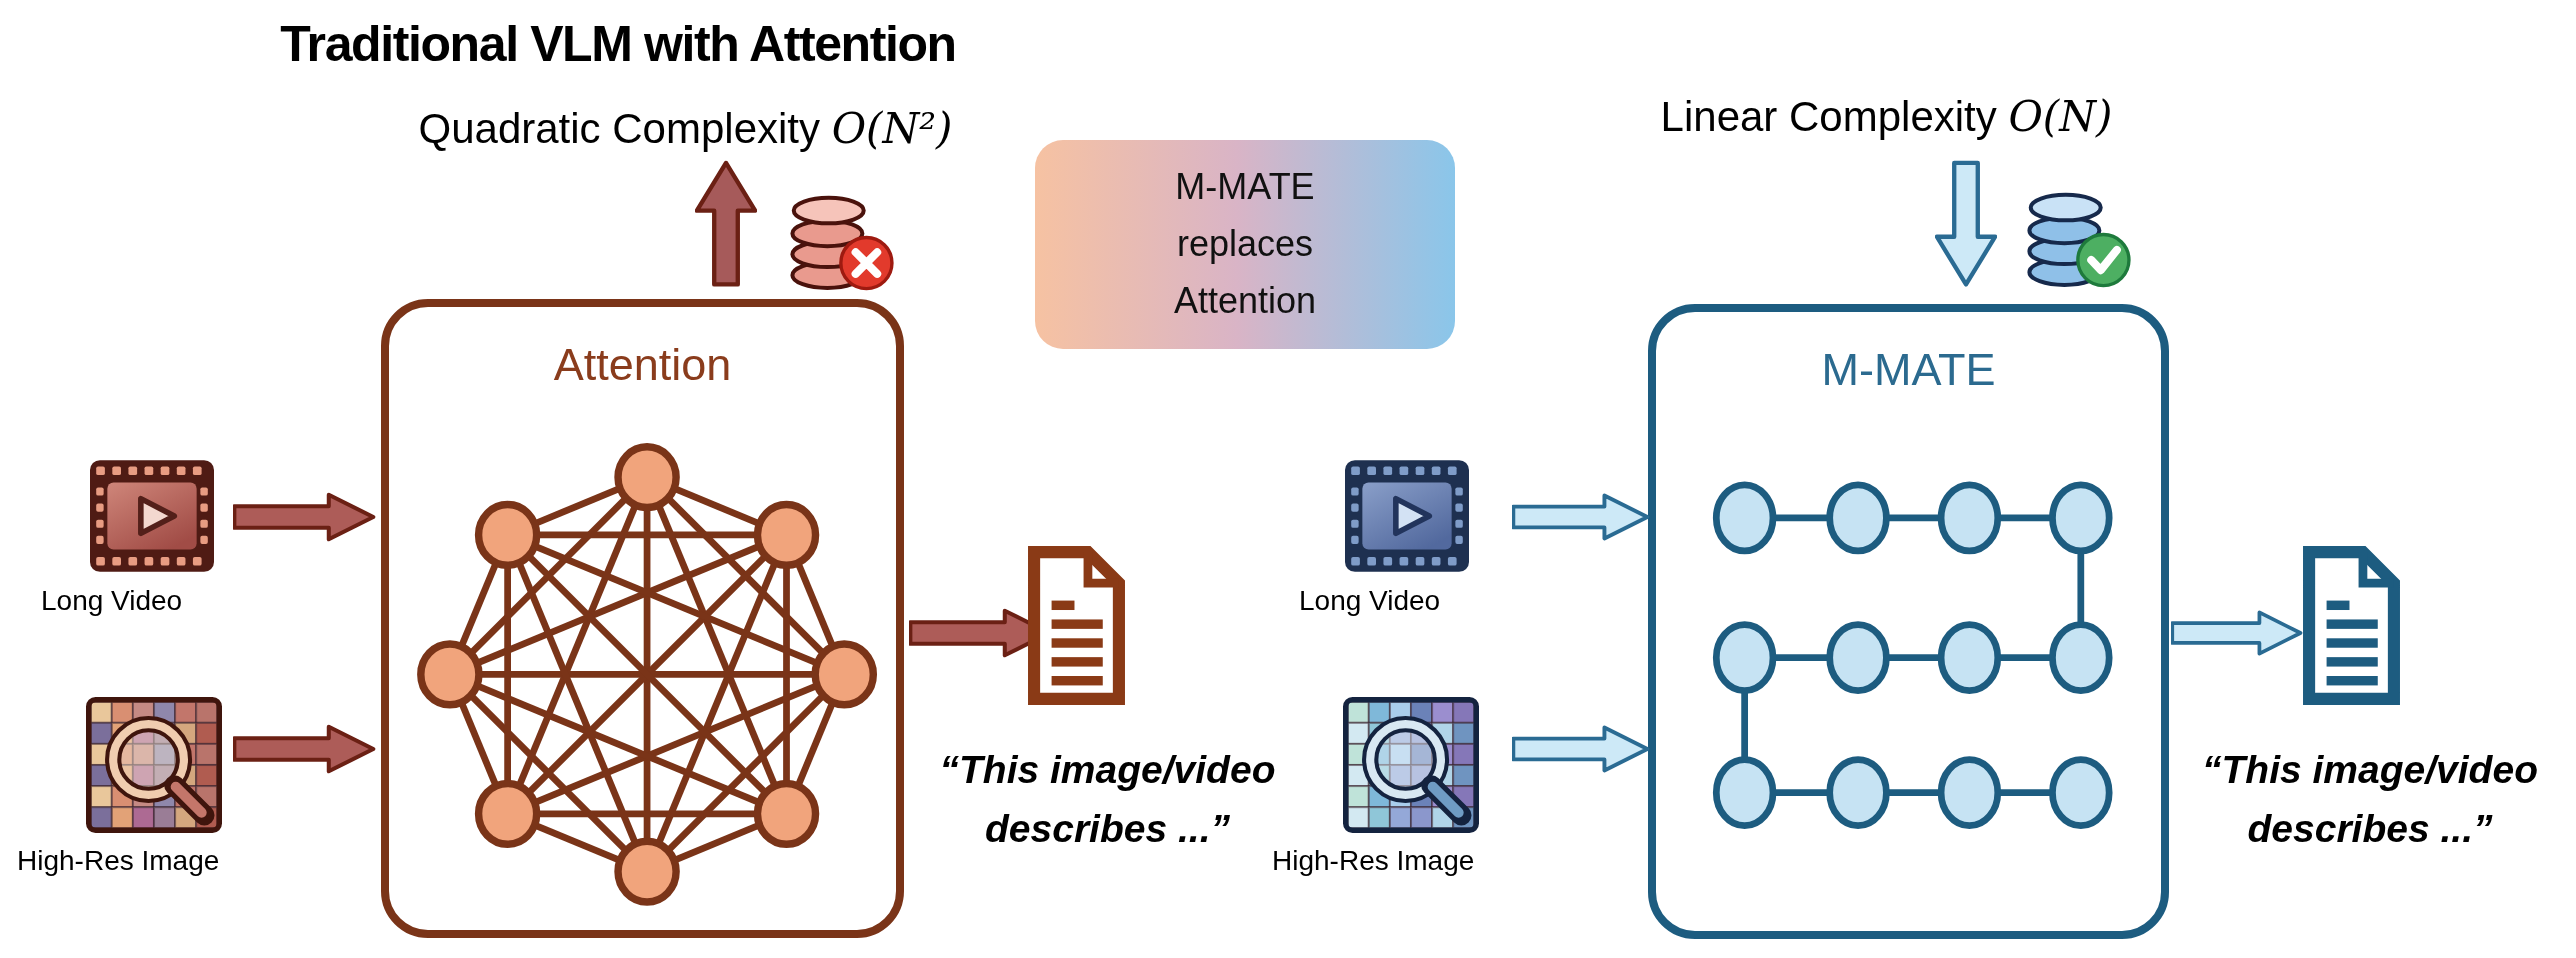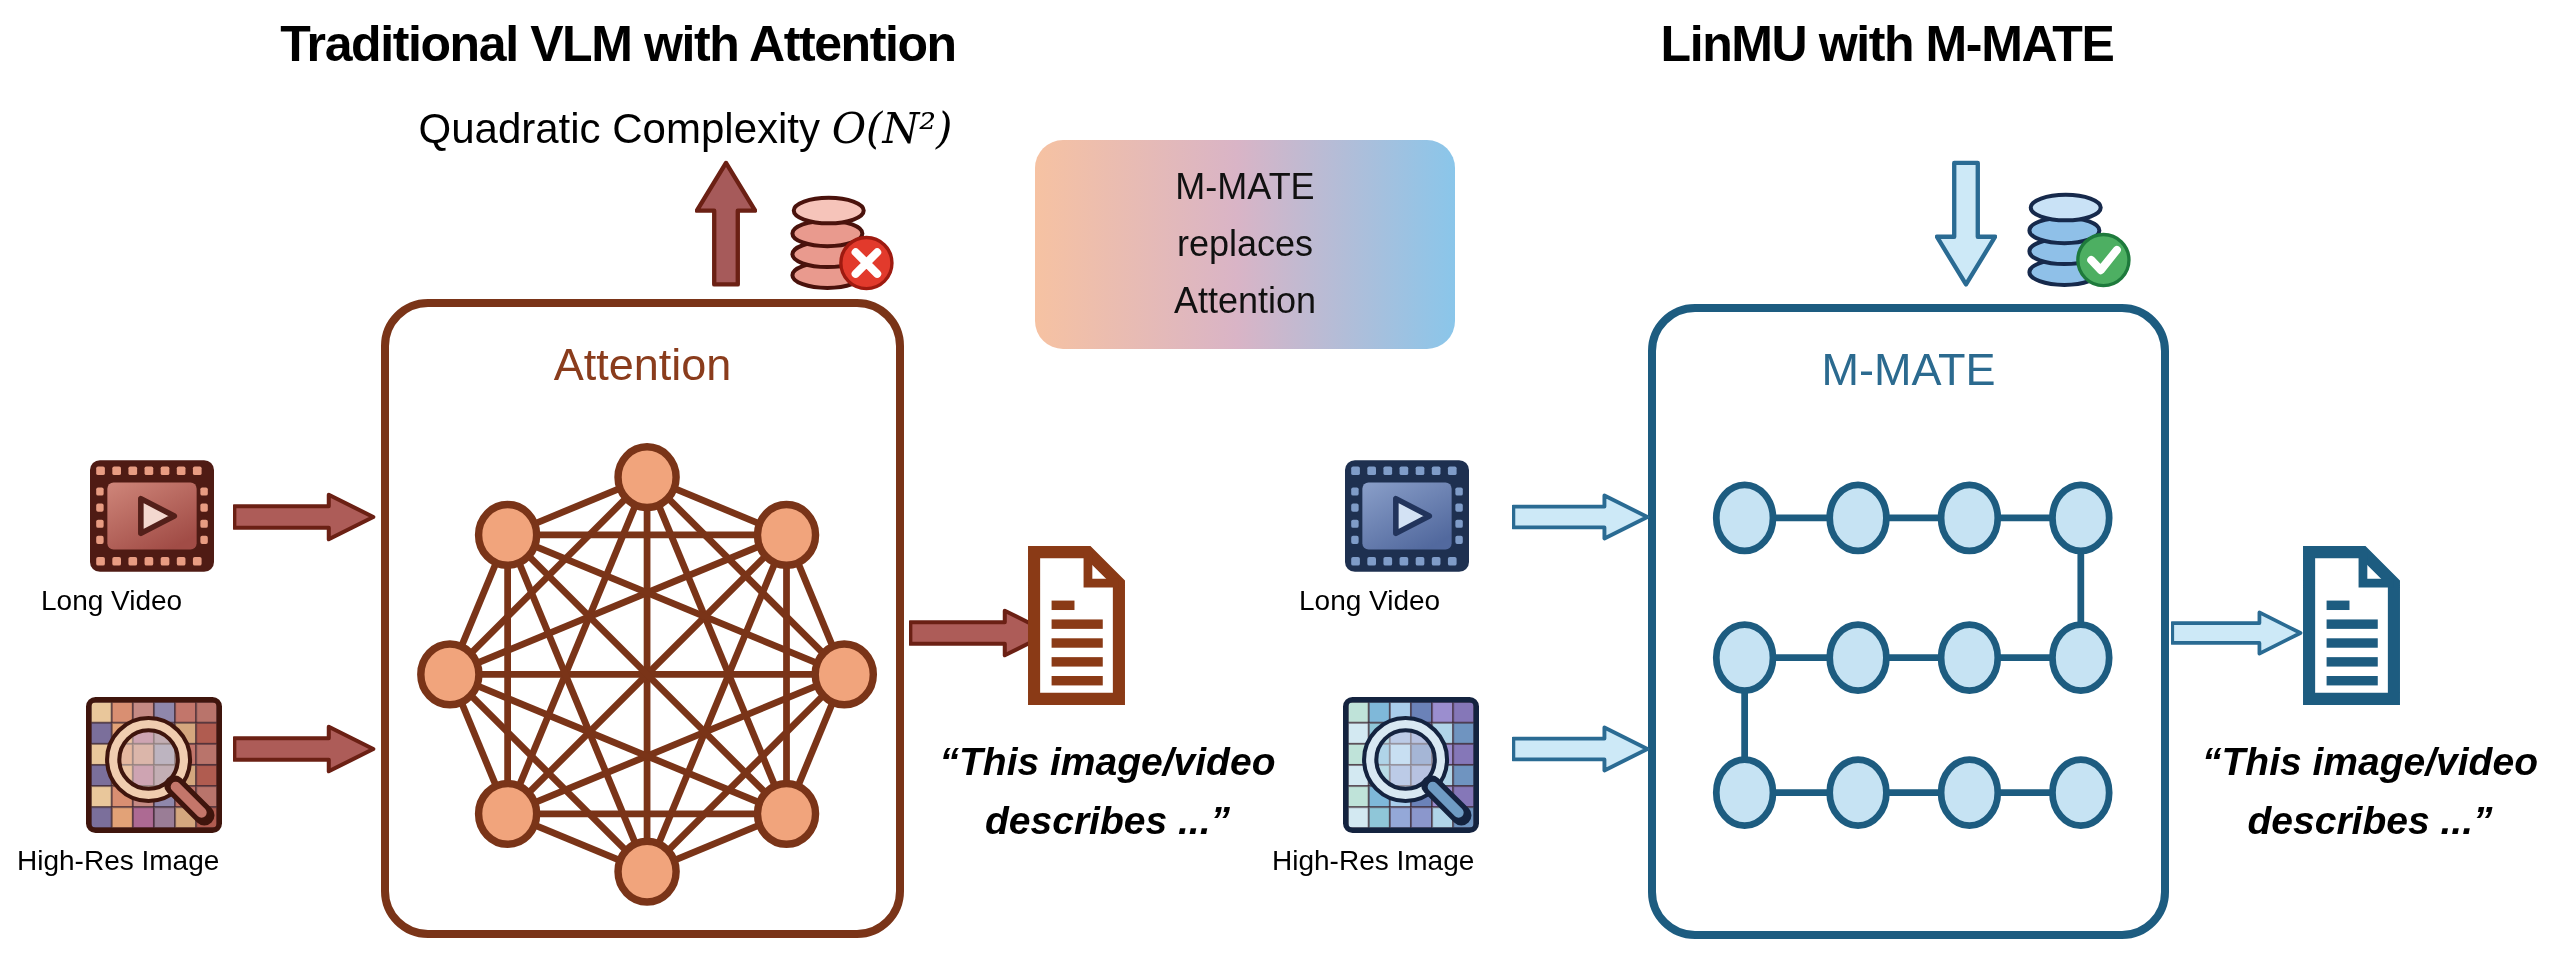--- a/index.html
+++ b/index.html
@@ -12,21 +12,21 @@
   .cost-label{font-size:42px;font-weight:bold;letter-spacing:-0.7px;white-space:nowrap;}
   .cost-left{color:#7b3420;}
   .cost-right{color:#134e75;}
   .big-box{border-radius:47px;background:#ffffff;box-sizing:border-box;}
   .box-left{border:8.8px solid #7a3418;}
   .box-right{border:8.8px solid #1d5c80;}
   .box-label{text-align:center;font-size:45px;margin-top:32px;}
   .box-label-left{color:#8a3c1c;}
   .box-label-right{color:#2b6a8f;}
   .io-label{font-size:28px;white-space:nowrap;}
-  .quote{font-size:39px;font-style:italic;font-weight:600;text-align:center;line-height:1.5;}
+  .quote{font-size:39px;font-style:italic;font-weight:600;text-align:center;line-height:1.5;margin-top:8px;}
   .center-note{border-radius:28px;display:flex;align-items:center;justify-content:center;
                background:linear-gradient(90deg,#f6c2a2 0%,#d9b4c6 48%,#8ac6ea 100%);}
   .center-note-inner{font-size:36px;line-height:1.58;text-align:center;color:#111;}
   svg{display:block;}
 </style>
 </head>
 <body>
 
 <div class="abs" style="left:0;top:0;width:2432px;height:959px;">
 
@@ -212,22 +212,24 @@
   <div class="abs quote" style="left:878px;top:733px;width:459px;">“This image/video describes ...”</div>
 
   <div class="abs center-note" style="left:1035px;top:140px;width:420px;height:209px;">
     <div class="center-note-inner">
       <div>M-MATE</div>
       <div>replaces</div>
       <div>Attention</div>
     </div>
   </div>
 
-  <div class="abs panel-title" style="left:1438px;top:15px;width:898px;">LinMU with M-MATE</div>
-
+
+  <div class="abs subtitle" style="left:1458px;top:92px;width:857px;">
+    <span>Linear Complexity </span><span class="math">O(N)</span>
+  </div>
 
 
   <svg class="abs" style="left:1935px;top:154px;" width="62" height="140" viewBox="0 0 100 207">
     <polygon points="50,201 97,124 69,124 69,5 31,5 31,124 3,124" fill="#cde9f7" stroke="#2a6b93" stroke-width="7" stroke-linejoin="round"></polygon>
   </svg>
 
   <svg class="abs" style="left:2017px;top:182px;" width="119" height="113" viewBox="0 0 176 168">
     <ellipse cx="70" cy="134" rx="52" ry="19" fill="#8fc0e8" stroke="#16294b" stroke-width="6"></ellipse>
     <ellipse cx="70" cy="103" rx="52" ry="19" fill="#8fc0e8" stroke="#16294b" stroke-width="6"></ellipse>
     <ellipse cx="70" cy="72" rx="52" ry="19" fill="#8fc0e8" stroke="#16294b" stroke-width="6"></ellipse>

